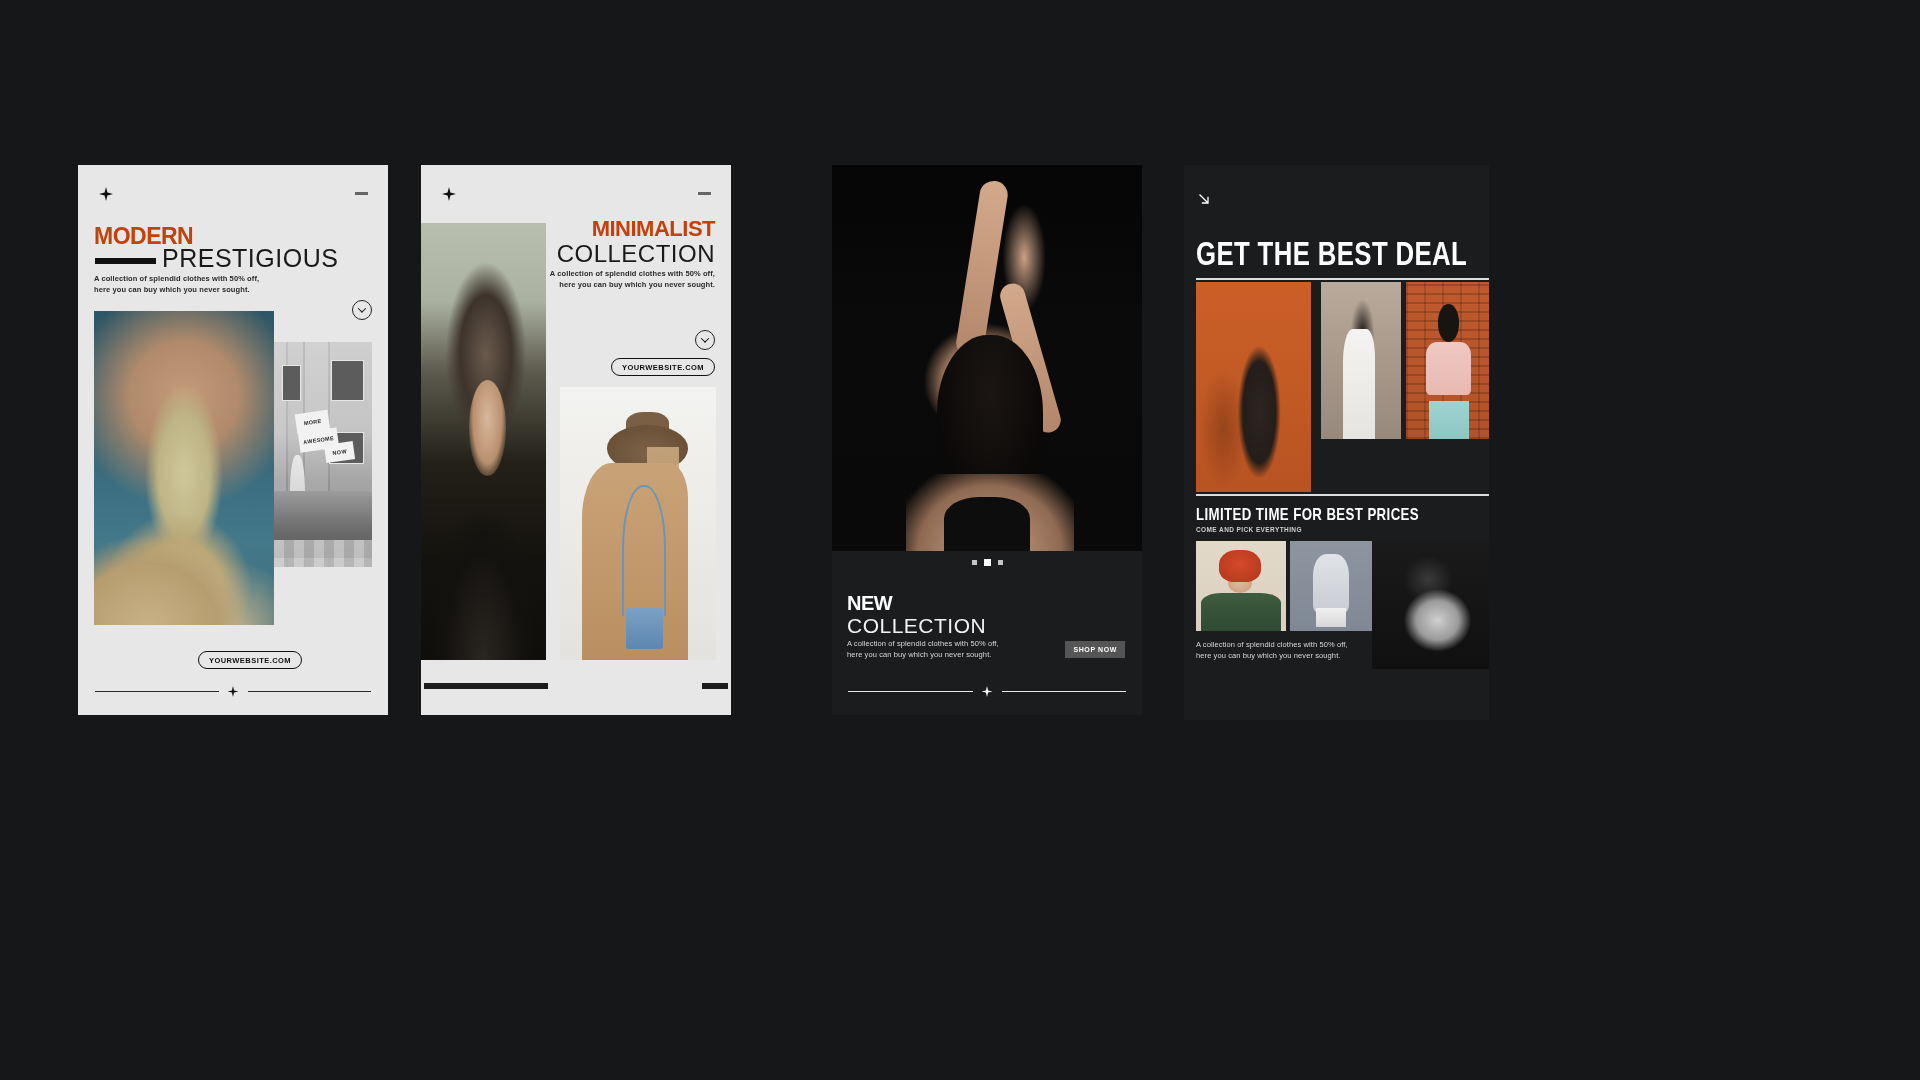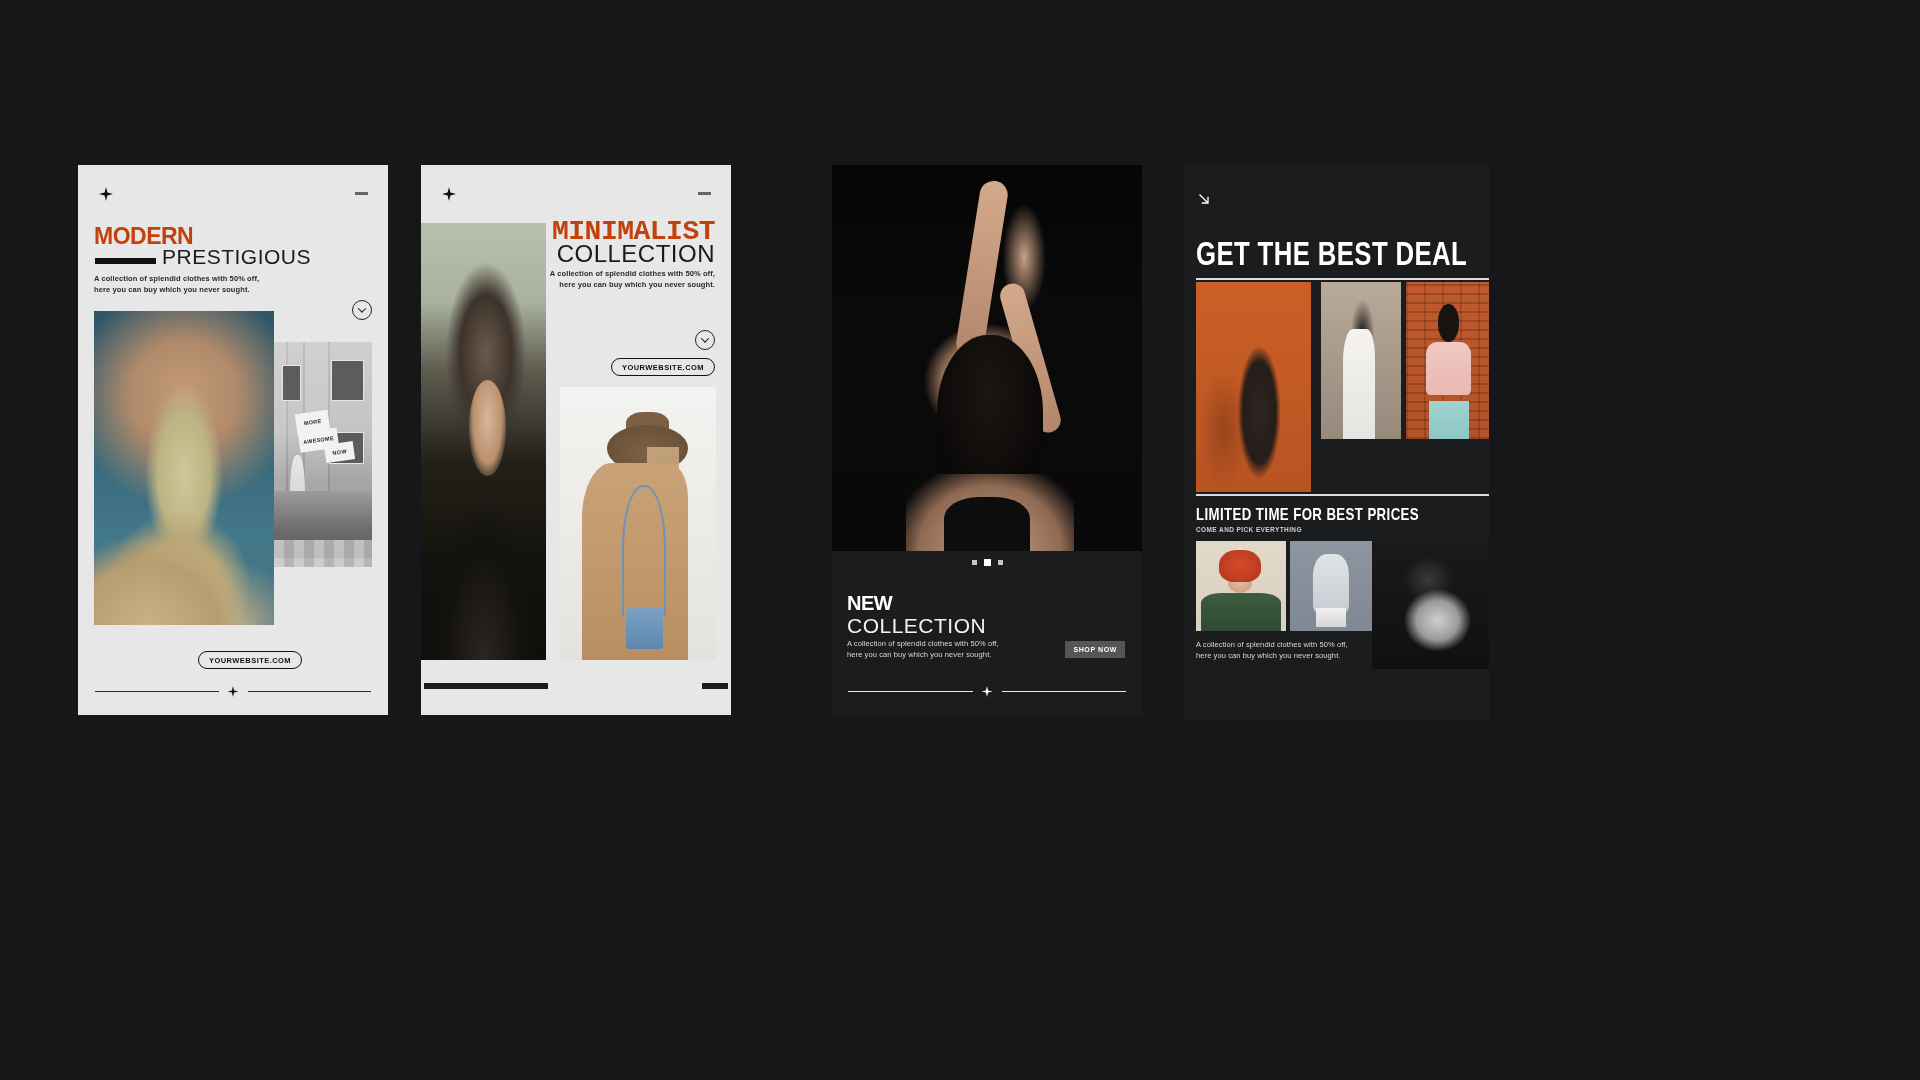--- a/index.html
+++ b/index.html
@@ -349,21 +349,21 @@
 <div class="canvas">
 
   <div class="card card-light" style="left:78px; top:165px; width:310px; height:550px;">
 
     <div class="star" style="position:absolute; left:21px; top:22px; width:14px; height:14px;"></div>
     <div class="dash-mark" style="position:absolute; right:20px; top:27px;"></div>
 
     <div class="title-bold" style="position:absolute; left:16px; top:60px; font-size:23px;">MODERN</div>
 
     <div style="position:absolute; left:17px; top:93px; width:61px; height:6px; background:#111;"></div>
-    <div class="title-thin" style="position:absolute; left:84px; top:81px; font-size:21px;">PRESTIGIOUS</div>
+    <div class="title-thin" style="position:absolute; left:84px; top:81px; font-size:25px;">PRESTIGIOUS</div>
 
     <div class="desc" style="position:absolute; left:16px; top:109px; width:180px;">A collection of splendid clothes with 50% off,
 here you can buy which you never sought.</div>
 
     <div class="circle-btn" style="position:absolute; right:16px; top:135px;">
       <span class="chev"></span>
     </div>
 
     <div class="photo ph-street" style="position:absolute; left:196px; top:177px; width:98px; height:225px;">
       <div class="bldg"></div>
@@ -387,21 +387,21 @@
       <span class="star" style="width:11px;height:11px;"></span>
       <span class="line"></span>
     </div>
   </div>
 
   <div class="card card-light" style="left:421px; top:165px; width:310px; height:550px;">
 
     <div class="star" style="position:absolute; left:21px; top:22px; width:14px; height:14px;"></div>
     <div class="dash-mark" style="position:absolute; right:20px; top:27px;"></div>
 
-    <div class="title-bold" style="position:absolute; right:16px; top:53px; font-size:28px; text-align:center;font-family:Liberation Mono, monospace;">MINIMALIST</div>
+    <div class="title-bold" style="position:absolute; right:16px; top:53px; font-size:22px; text-align:center;">MINIMALIST</div>
     <div class="title-thin" style="position:absolute; right:16px; top:77px; font-size:24px; text-align:right;">COLLECTION</div>
     <div class="desc" style="position:absolute; right:16px; top:104px; width:180px; text-align:right;">A collection of splendid clothes with 50% off,
 here you can buy which you never sought.</div>
 
     <div class="circle-btn" style="position:absolute; right:16px; top:165px;">
       <span class="chev"></span>
     </div>
 
     <div class="pill" style="position:absolute; right:16px; top:193px;">YOURWEBSITE.COM</div>
 

